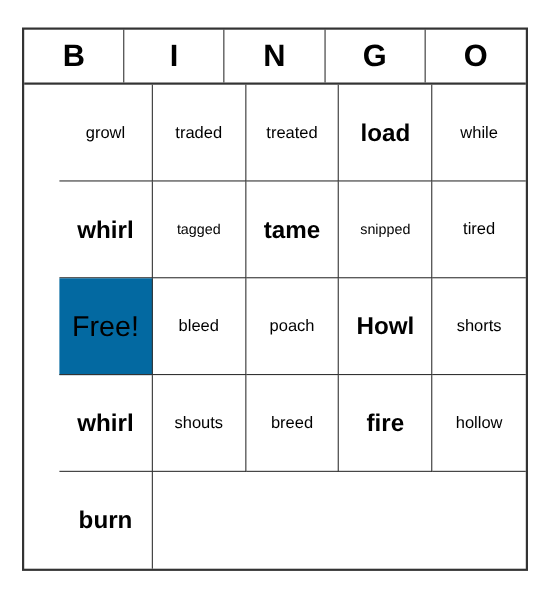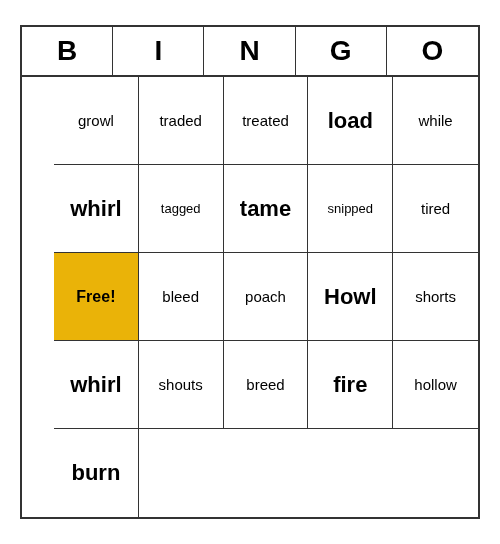--- a/index.html
+++ b/index.html
@@ -69,24 +69,24 @@
       border-bottom: none;
     }
 
     .bingo-cell.large-text {
       font-size: 22px;
       font-weight: bold;
       text-align: right;
     }
 
     .bingo-cell.free {
-      background-color: #eab308;
+      background-color: #0369a1;
       color: #000;
-      font-size: 16px;
-      font-weight: bold;
+      font-size: 26px;
+      font-weight: normal;
     }
 
     .bingo-cell.small-text {
       font-size: 13px;
     }
   </style>
 </head>
 <body>
 
 <div class="bingo-card">

